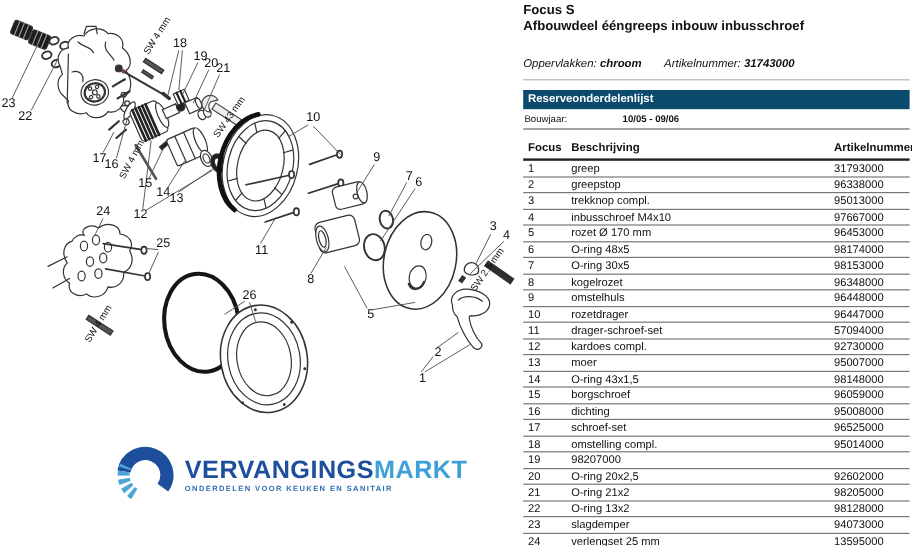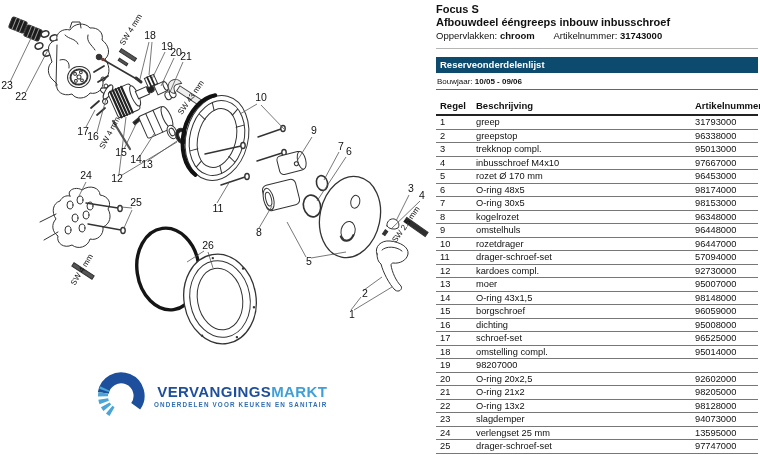--- a/index.html
+++ b/index.html
@@ -6,36 +6,36 @@
   body { width:760px; height:455px; background:#fff; font-family:"Liberation Sans", sans-serif; color:#111; position:relative; overflow:hidden; }
 
   
   #diagram { position:absolute; left:0; top:0; }
   .callout { font:10.5px "Liberation Sans", sans-serif; fill:#111; text-anchor:middle; }
   .toollabel { font:8px "Liberation Sans", sans-serif; fill:#111; text-anchor:middle; }
 
   
   .logo { position:absolute; left:96px; top:371px; display:flex; align-items:center; gap:8px; }
   .logo-text { line-height:1; }
-  .brand { font-size:15px; font-weight:bold; letter-spacing:.4px;text-align:right; }
+  .brand { font-size:21px; font-weight:bold; letter-spacing:.4px; }
   .brand .dark { color:#1d4f9c; }
   .brand .light { color:#3f9fd8; }
   .tagline { font-size:6.3px; font-weight:bold; color:#2f6db4; letter-spacing:1.15px; margin-top:3px; }
 
   
   .right { position:absolute; left:436px; top:3px; width:322px; }
   .t1, .t2 { font-size:11px; font-weight:bold; line-height:1.15; }
-  .t3 { font-size:9.5px; margin-top:2px; }
+  .t3 { font-size:9.5px; margin-top:20px;font-style:italic; }
   .t3 .lbl { font-weight:normal; }
   .t3 .val { font-weight:bold; }
   .t3 .pair2 { margin-left:16px; }
   .hr1 { border-top:1px solid #b5b5b5; margin-top:7px; }
   .bar { margin-top:8px; background:#0c4a6e; color:#fff; font-weight:bold; font-size:9.5px; padding:2px 4px 3px; }
   .bouw { font-size:8px; padding:4px 1px 3px; border-bottom:1px solid #666; }
-  .bouw .val { font-weight:bold; }
+  .bouw .val { font-weight:bold;margin-left:44px; }
   .thead, .trow { display:grid; grid-template-columns:40px 219px 1fr; }
   .thead { margin-top:8px; font-weight:bold; font-size:9.5px; border-bottom:2px solid #222; padding:2px 0 3px; }
   .trow { font-size:9.3px; border-bottom:1px solid #777; height:12.5px; line-height:12.3px; overflow:hidden; }
   .c1 { padding-left:4px; }
 </style>
 </head>
 <body>
 
 <svg id="diagram" width="435" height="372" viewBox="0 0 435 372">
 
@@ -360,21 +360,21 @@
     <span class="lbl pair2">Artikelnummer:</span>
     <span class="val">31743000</span>
   </div>
   <div class="hr1"></div>
   <div class="bar">Reserveonderdelenlijst</div>
   <div class="bouw">
     <span class="lbl">Bouwjaar:</span>
     <span class="val">10/05 - 09/06</span>
   </div>
   <div class="thead">
-    <div class="c1">Regel</div>
+    <div class="c1">Focus</div>
     <div class="c2">Beschrijving</div>
     <div class="c3">Artikelnummer</div>
   </div>
   <div id="tbody">
       <div class="trow">
         <div class="c1">1</div>
         <div class="c2">greep</div>
         <div class="c3">31793000</div>
       </div>
       <div class="trow">

